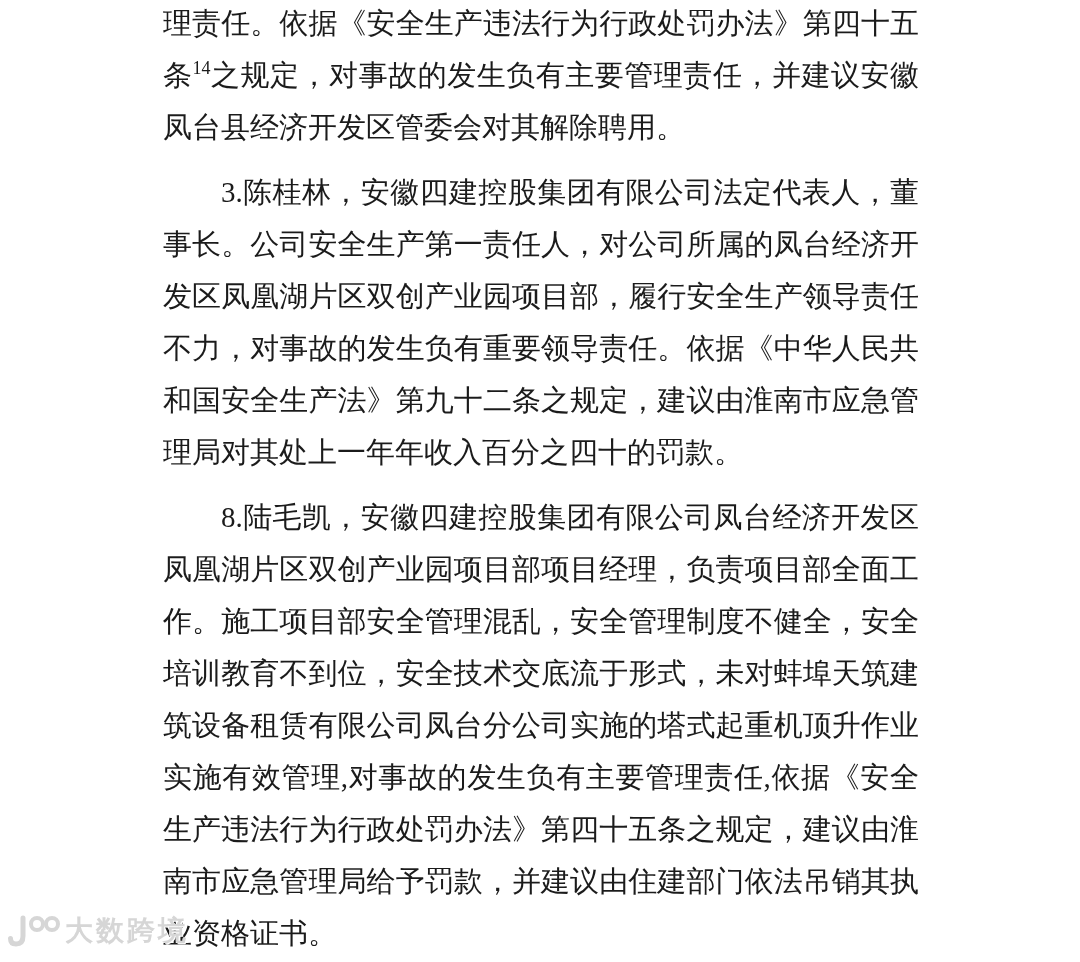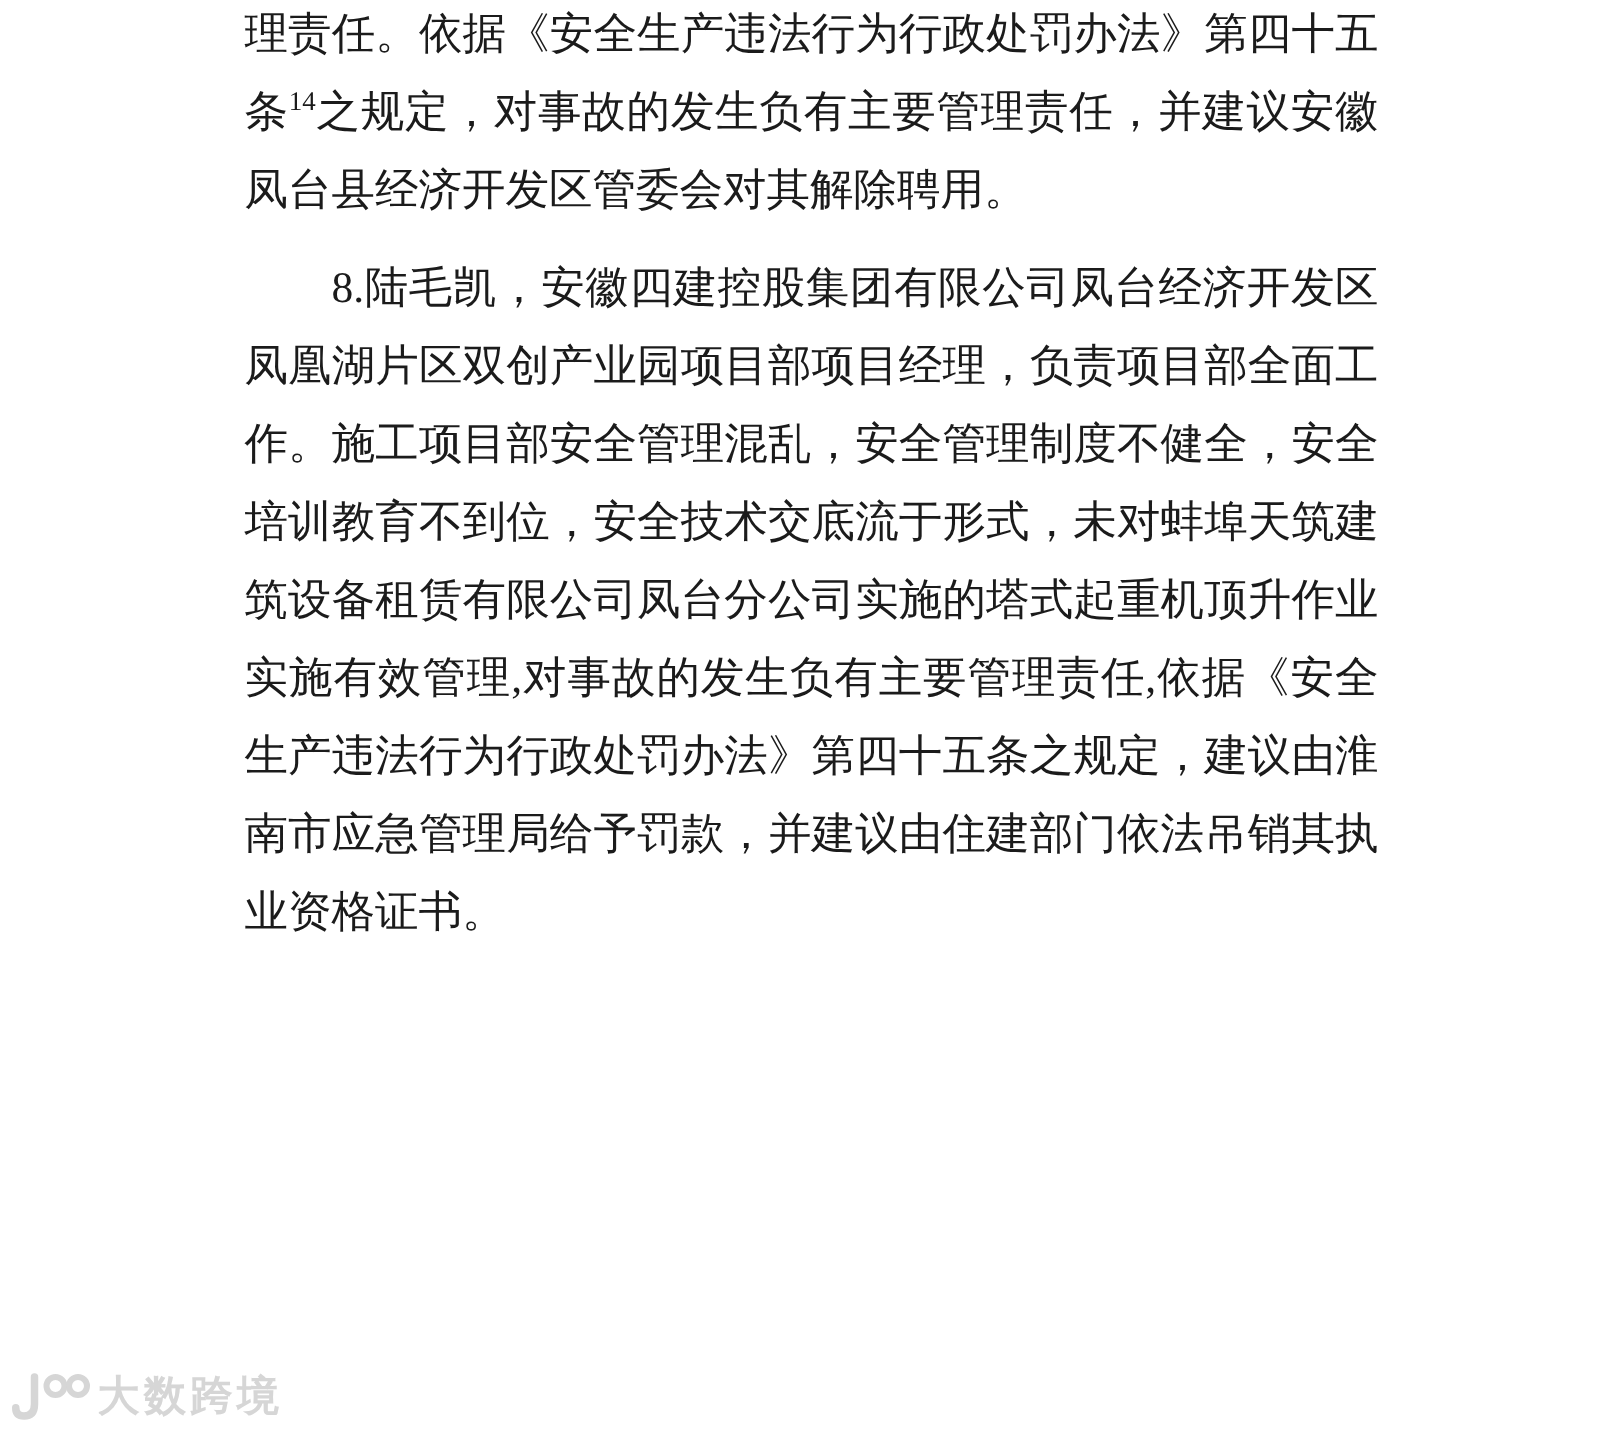--- a/index.html
+++ b/index.html
@@ -54,20 +54,21 @@
     text-shadow: 1px 1px 0 #ffffff;
   }
 </style>
 </head>
 <body>
 
 <div class="page">
 
   <p class="para"><span>理责任。依据《安全生产违法行为行政处罚办法》第四十五条</span><sup class="footnote">14</sup><span>之规定，对事故的发生负有主要管理责任，并建议安徽凤台县经济开发区管委会对其解除聘用。</span></p>
 
+  <p class="para indented">3.陈桂林，安徽四建控股集团有限公司法定代表人，董事长。公司安全生产第一责任人，对公司所属的凤台经济开发区凤凰湖片区双创产业园项目部，履行安全生产领导责任不力，对事故的发生负有重要领导责任。依据《中华人民共和国安全生产法》第九十二条之规定，建议由淮南市应急管理局对其处上一年年收入百分之四十的罚款。</p>
 
   <p class="para indented">8.陆毛凯，安徽四建控股集团有限公司凤台经济开发区凤凰湖片区双创产业园项目部项目经理，负责项目部全面工作。施工项目部安全管理混乱，安全管理制度不健全，安全培训教育不到位，安全技术交底流于形式，未对蚌埠天筑建筑设备租赁有限公司凤台分公司实施的塔式起重机顶升作业实施有效管理,对事故的发生负有主要管理责任,依据《安全生产违法行为行政处罚办法》第四十五条之规定，建议由淮南市应急管理局给予罚款，并建议由住建部门依法吊销其执业资格证书。</p>
 
 </div>
 
 <div class="watermark">
   <span class="wm-logo">
     <svg width="52" height="36" viewBox="0 0 52 36" aria-hidden="true">
       <path d="M15 5 L15 23 Q15 31 8 31 Q2.5 31 2.5 25.5" fill="none" stroke="#d6d6d6" stroke-width="5" stroke-linecap="round"></path>
       <circle cx="29" cy="11" r="6" fill="none" stroke="#d6d6d6" stroke-width="4"></circle>

